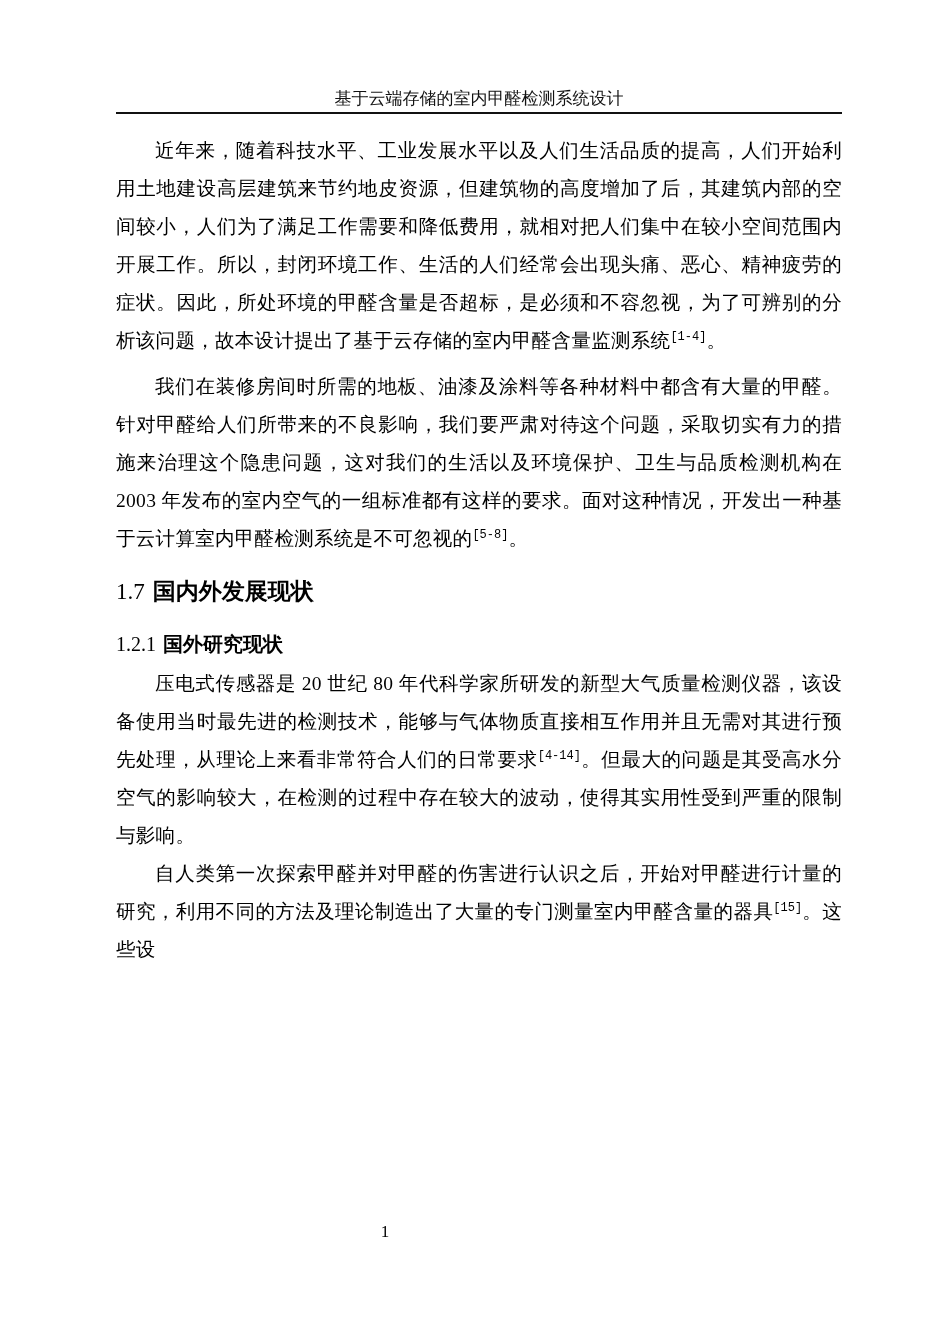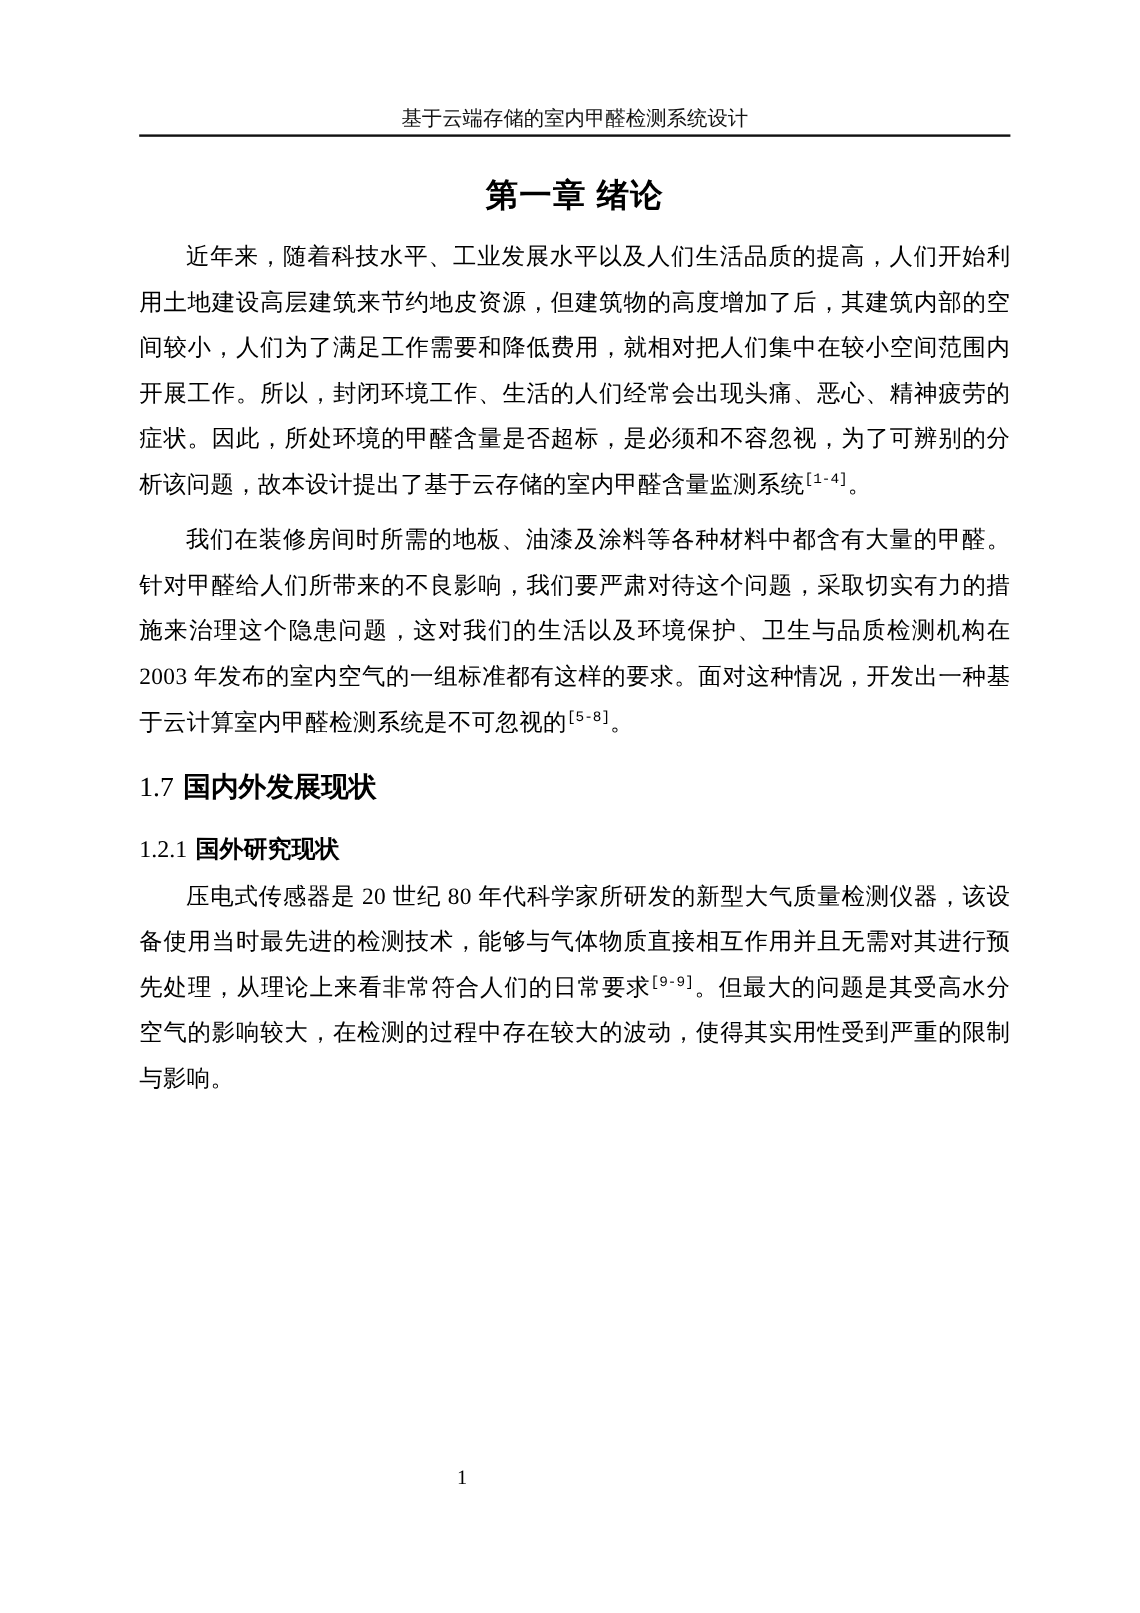--- a/index.html
+++ b/index.html
@@ -90,41 +90,43 @@
 </head>
 <body>
 
 <div class="page">
   <div class="column">
 
     <div class="running-header">
       <span>基于云端存储的室内甲醛检测系统设计</span>
     </div>
 
-    <h1 class="chapter-title">第一章 绪论</h1>
 
 
     <p class="body p-first">
       <span>近年来，随着科技水平、工业发展水平以及人们生活品质的提高，人们开始利用土地建设高层建筑来节约地皮资源，但建筑物的高度增加了后，其建筑内部的空间较小，人们为了满足工作需要和降低费用，就相对把人们集中在较小空间范围内开展工作。所以，封闭环境工作、生活的人们经常会出现头痛、恶心、精神疲劳的症状。因此，所处环境的甲醛含量是否超标，是必须和不容忽视，为了可辨别的分析该问题，故本设计提出了基于云存储的室内甲醛含量监测系统</span><sup class="cite">[1-4]</sup><span>。</span>
     </p>
 
 
     <p class="body p-gap-sm">
       <span>我们在装修房间时所需的地板、油漆及涂料等各种材料中都含有大量的甲醛。针对甲醛给人们所带来的不良影响，我们要严肃对待这个问题，采取切实有力的措施来治理这个隐患问题，这对我们的生活以及环境保护、卫生与品质检测机构在 2003 年发布的室内空气的一组标准都有这样的要求。面对这种情况，开发出一种基于云计算室内甲醛检测系统是不可忽视的</span><sup class="cite">[5-8]</sup><span>。</span>
     </p>
 
     <h2 class="sec sec-second">
       <span class="hnum">1.7</span><span>国内外发展现状</span>
     </h2>
 
     <h3 class="subsec">
       <span class="hnum">1.2.1</span><span>国外研究现状</span>
     </h3>
 
     <p class="body p-gap-xs">
-      <span>压电式传感器是 20 世纪 80 年代科学家所研发的新型大气质量检测仪器，该设备使用当时最先进的检测技术，能够与气体物质直接相互作用并且无需对其进行预先处理，从理论上来看非常符合人们的日常要求</span><sup class="cite">[9-9]</sup><span>。但最大的问题是其受高水分空气的影响较大，在检测的过程中存在较大的波动，使得其实用性受到严重的限制与影响。</span>
+      <span>压电式传感器是 20 世纪 80 年代科学家所研发的新型大气质量检测仪器，该设备使用当时最先进的检测技术，能够与气体物质直接相互作用并且无需对其进行预先处理，从理论上来看非常符合人们的日常要求</span><sup class="cite">[4-14]</sup><span>。但最大的问题是其受高水分空气的影响较大，在检测的过程中存在较大的波动，使得其实用性受到严重的限制与影响。</span>
     </p>
 
+    <p class="body">
+      <span>自人类第一次探索甲醛并对甲醛的伤害进行认识之后，开始对甲醛进行计量的研究，利用不同的方法及理论制造出了大量的专门测量室内甲醛含量的器具</span><sup class="cite">[15]</sup><span>。这些设</span>
+    </p>
 
   </div>
 
   <div class="page-number">1</div>
 </div>
 
 </body></html>

